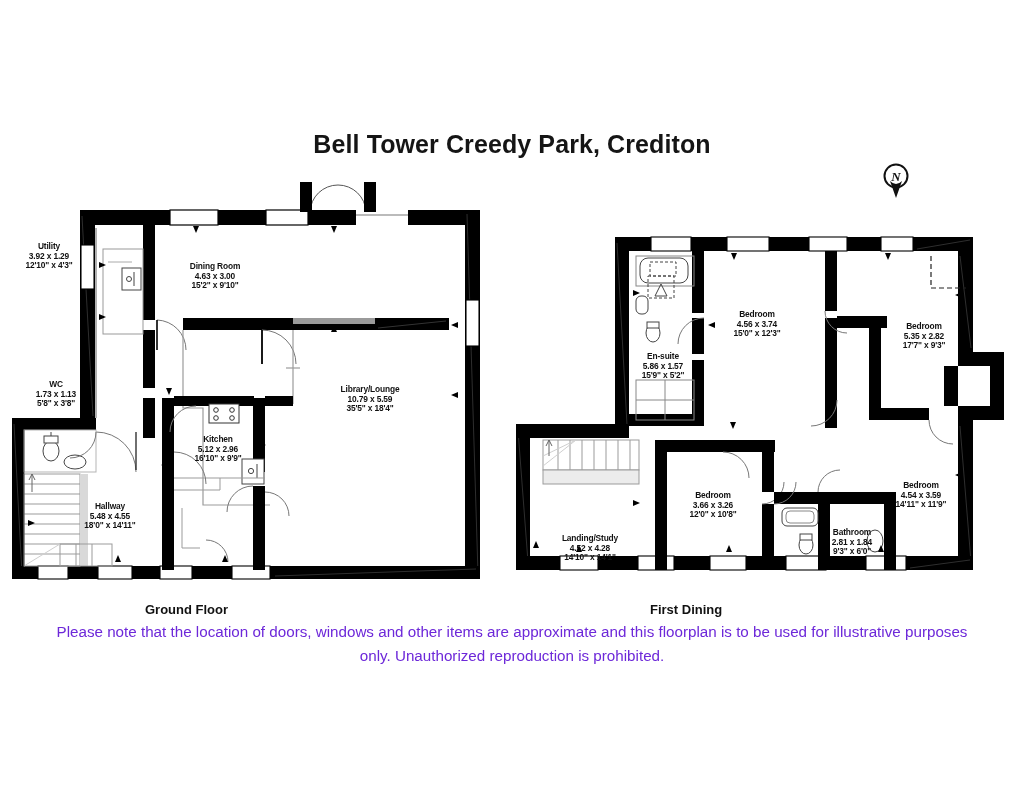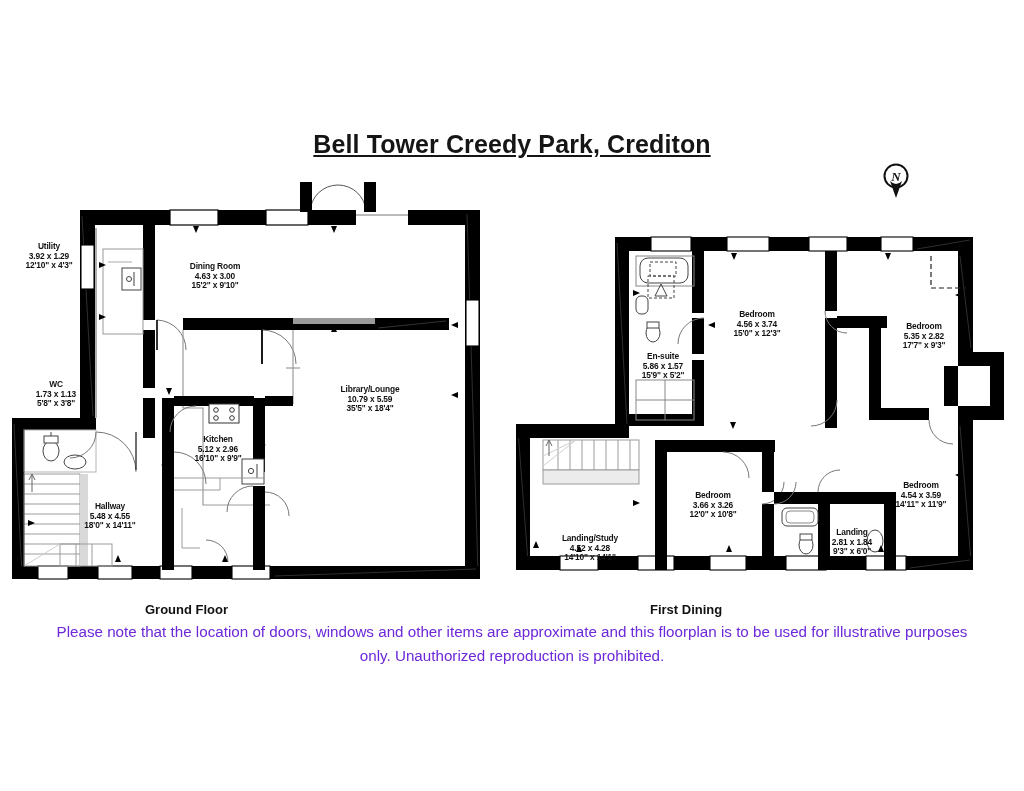--- a/index.html
+++ b/index.html
@@ -3,21 +3,21 @@
 <meta charset="utf-8">
 <title>Floorplan</title>
 <style>
   html,body{margin:0;padding:0;background:#ffffff;}
   body{width:1024px;height:791px;position:relative;overflow:hidden;
        font-family:"Liberation Sans","DejaVu Sans",sans-serif;color:#1a1a1a;}
   #plan-root{position:absolute;left:0;top:0;width:1024px;height:791px;}
 
   .page-title{
     position:absolute;left:0;top:130px;width:1024px;text-align:center;
-    font-size:25px;font-weight:700;letter-spacing:.1px;color:#151515;text-decoration:underline;
+    font-size:25px;font-weight:700;letter-spacing:.1px;color:#151515;
   }
 
   .compass{position:absolute;left:879px;top:163px;width:34px;height:42px;}
 
   .floor-caption{
     position:absolute;font-size:13px;font-weight:700;color:#111;
   }
   #caption-ground{left:145px;top:602px;width:200px;}
   #caption-first{left:650px;top:602px;width:200px;}
 
@@ -415,21 +415,21 @@
     <span class="d2">14'10" x 14'1"</span>
   </div>
 
   <div class="rmlabel" style="left:667px;top:491px;width:92px;">
     <span class="nm">Bedroom</span>
     <span class="d1">3.66 x 3.26</span>
     <span class="d2">12'0" x 10'8"</span>
   </div>
 
   <div class="rmlabel" style="left:808px;top:528px;width:88px;">
-    <span class="nm">Landing</span>
+    <span class="nm">Bathroom</span>
     <span class="d1">2.81 x 1.84</span>
     <span class="d2">9'3" x 6'0"</span>
   </div>
 
   <div class="floor-caption" id="caption-ground">Ground Floor</div>
   <div class="floor-caption" id="caption-first">First Dining</div>
 
   <div class="disclaimer">
     <span>Please note that the location of doors, windows and other items are approximate and this floorplan is to be used for illustrative</span>
     <span>purposes only. Unauthorized reproduction is prohibited.</span>

